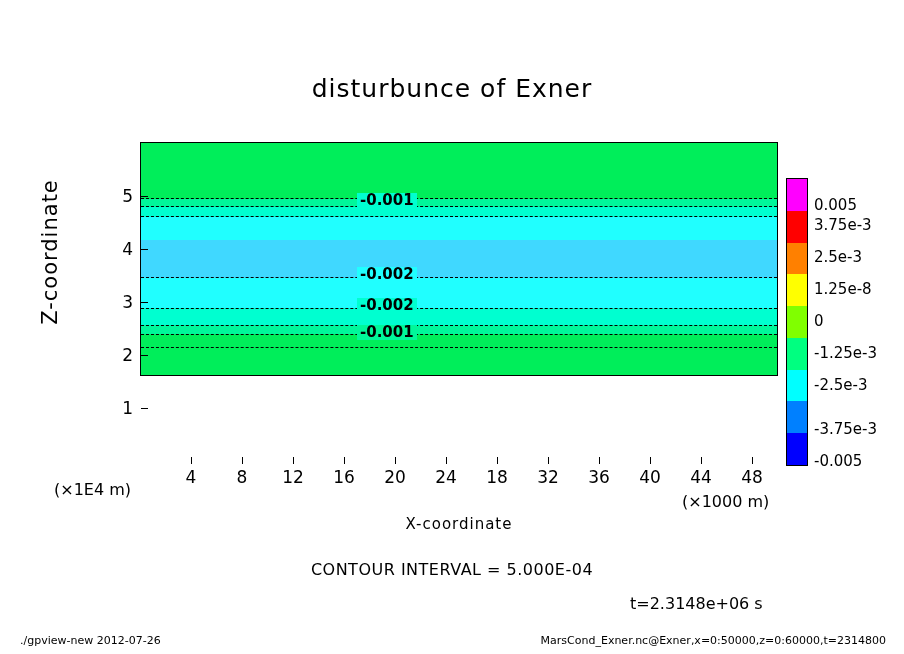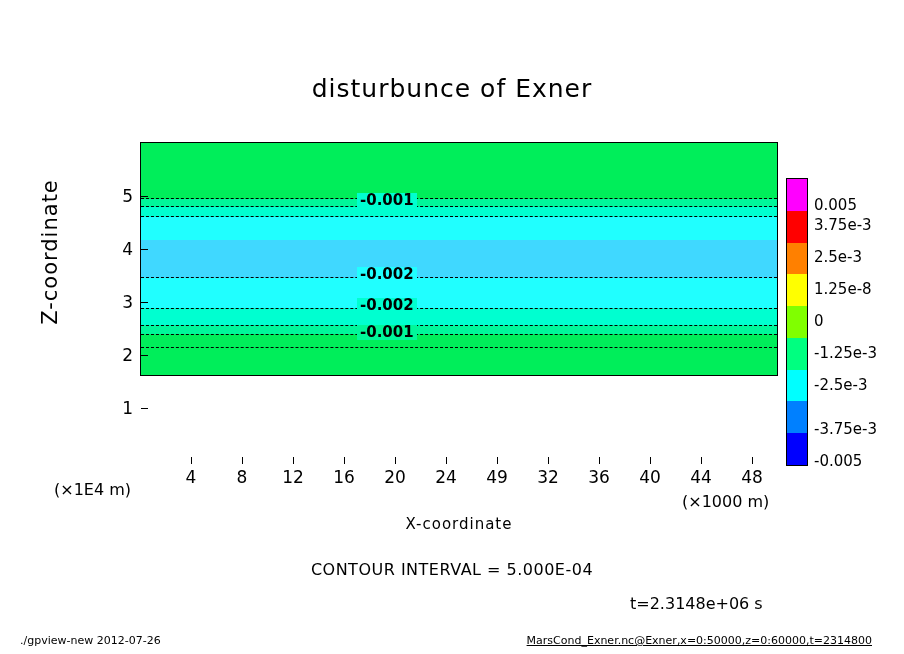--- a/index.html
+++ b/index.html
@@ -113,23 +113,22 @@
   }
   #time-stamp {
     left: 630px; top: 594px;
     font-size: 16px;
   }
   #footer-left {
     left: 20px; top: 634px;
     font-size: 11px;
   }
   #footer-right {
-    right: 32px; top: 634px;
+    right: 18px; top: 634px;
     font-size: 11px;
-    text-decoration: underline;
   }
 </style>
 </head>
 <body>
 
 <div class="abs" id="title">disturbunce of Exner</div>
 
 <div class="abs" id="plot-frame">
 
   <div class="band" style="top:0%;height:24%;background:#00ee5a;"></div>
@@ -170,21 +169,21 @@
   <div class="tickmark-x" style="left:650px;top:457px;"></div>
   <div class="tickmark-x" style="left:701px;top:457px;"></div>
   <div class="tickmark-x" style="left:752px;top:457px;"></div>
 
   <div class="tick-x" style="left:171px;top:467px;">4</div>
   <div class="tick-x" style="left:222px;top:467px;">8</div>
   <div class="tick-x" style="left:273px;top:467px;">12</div>
   <div class="tick-x" style="left:324px;top:467px;">16</div>
   <div class="tick-x" style="left:375px;top:467px;">20</div>
   <div class="tick-x" style="left:426px;top:467px;">24</div>
-  <div class="tick-x" style="left:477px;top:467px;">49</div>
+  <div class="tick-x" style="left:477px;top:467px;">18</div>
   <div class="tick-x" style="left:528px;top:467px;">32</div>
   <div class="tick-x" style="left:579px;top:467px;">36</div>
   <div class="tick-x" style="left:630px;top:467px;">40</div>
   <div class="tick-x" style="left:681px;top:467px;">44</div>
   <div class="tick-x" style="left:732px;top:467px;">48</div>
 </div>
 
 <div class="abs">
   <div class="tickmark-y" style="left:141px;top:408px;"></div>
   <div class="tickmark-y" style="left:141px;top:355px;"></div>

